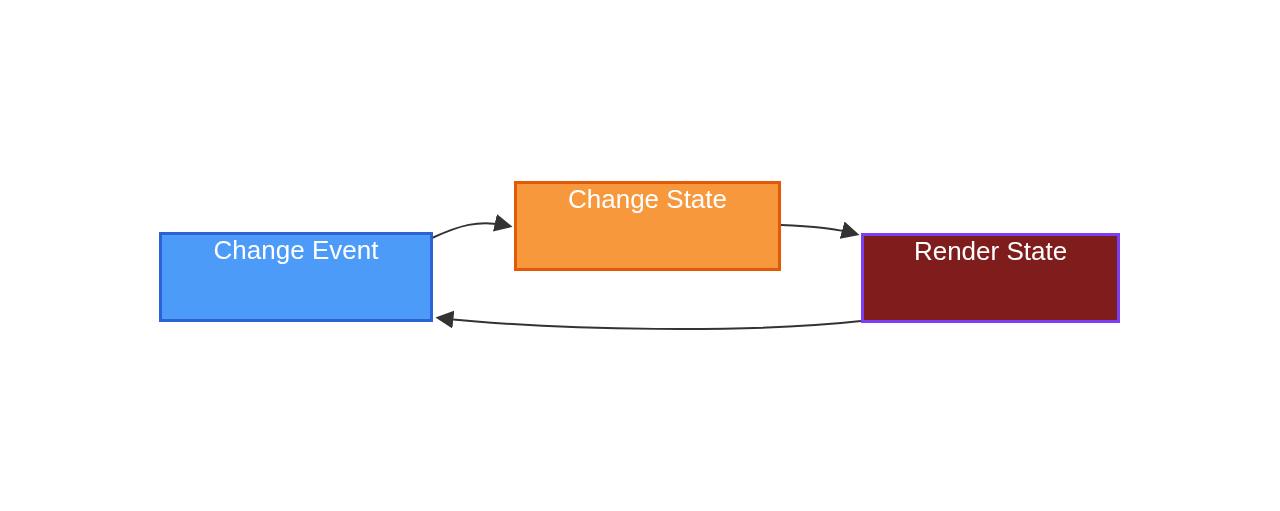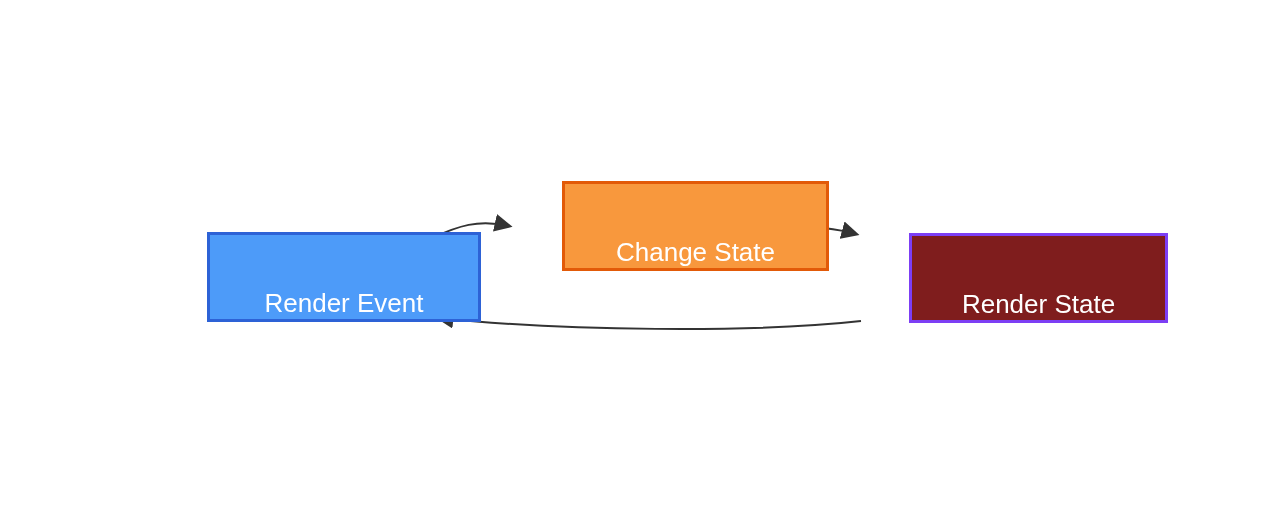--- a/index.html
+++ b/index.html
@@ -26,23 +26,22 @@
   .edge {
     fill: none;
     stroke-width: 2px;
   }
   .node {
     position: absolute;
     box-sizing: border-box;
     border-style: solid;
     border-width: 3px;
     display: flex;
-    align-items: flex-end;
+    align-items: flex-start;
     justify-content: center;
-    margin-left: 48px;
   }
   .node-label {
     font-size: 26px;
     line-height: 1.2;
     white-space: nowrap;
     user-select: none;
   }
 </style>
 </head>
 <body>
@@ -54,21 +53,21 @@
       <marker id="arrowhead" viewBox="0 0 10 10" refX="8" refY="5" markerWidth="9" markerHeight="9" orient="auto">
         <path d="M 0 0 L 10 5 L 0 10 z" style="fill: rgb(51, 51, 51);"></path>
       </marker>
     </defs>
     <path class="edge" marker-end="url(#arrowhead)" d="M 432 238 C 458 226, 478 219, 509 226" style="stroke: rgb(51, 51, 51);"></path>
     <path class="edge" marker-end="url(#arrowhead)" d="M 781 225 C 812 226, 838 229, 856 234" style="stroke: rgb(51, 51, 51);"></path>
     <path class="edge" marker-end="url(#arrowhead)" d="M 861 321 C 755 333, 560 331, 439 318" style="stroke: rgb(51, 51, 51);"></path>
   </svg>
 
   <div class="node" style="left: 159px; top: 232px; width: 274px; height: 90px; background: rgb(77, 155, 249); border-color: rgb(45, 98, 214); color: rgb(255, 255, 255);">
-    <span class="node-label">Render Event</span>
+    <span class="node-label">Change Event</span>
   </div>
 
   <div class="node" style="left: 514px; top: 181px; width: 267px; height: 90px; background: rgb(248, 152, 61); border-color: rgb(226, 90, 8); color: rgb(255, 255, 255);">
     <span class="node-label">Change State</span>
   </div>
 
   <div class="node" style="left: 861px; top: 233px; width: 259px; height: 90px; background: #7f1d1d; border-color: rgb(124, 62, 244); color: rgb(255, 255, 255);">
     <span class="node-label">Render State</span>
   </div>
 

